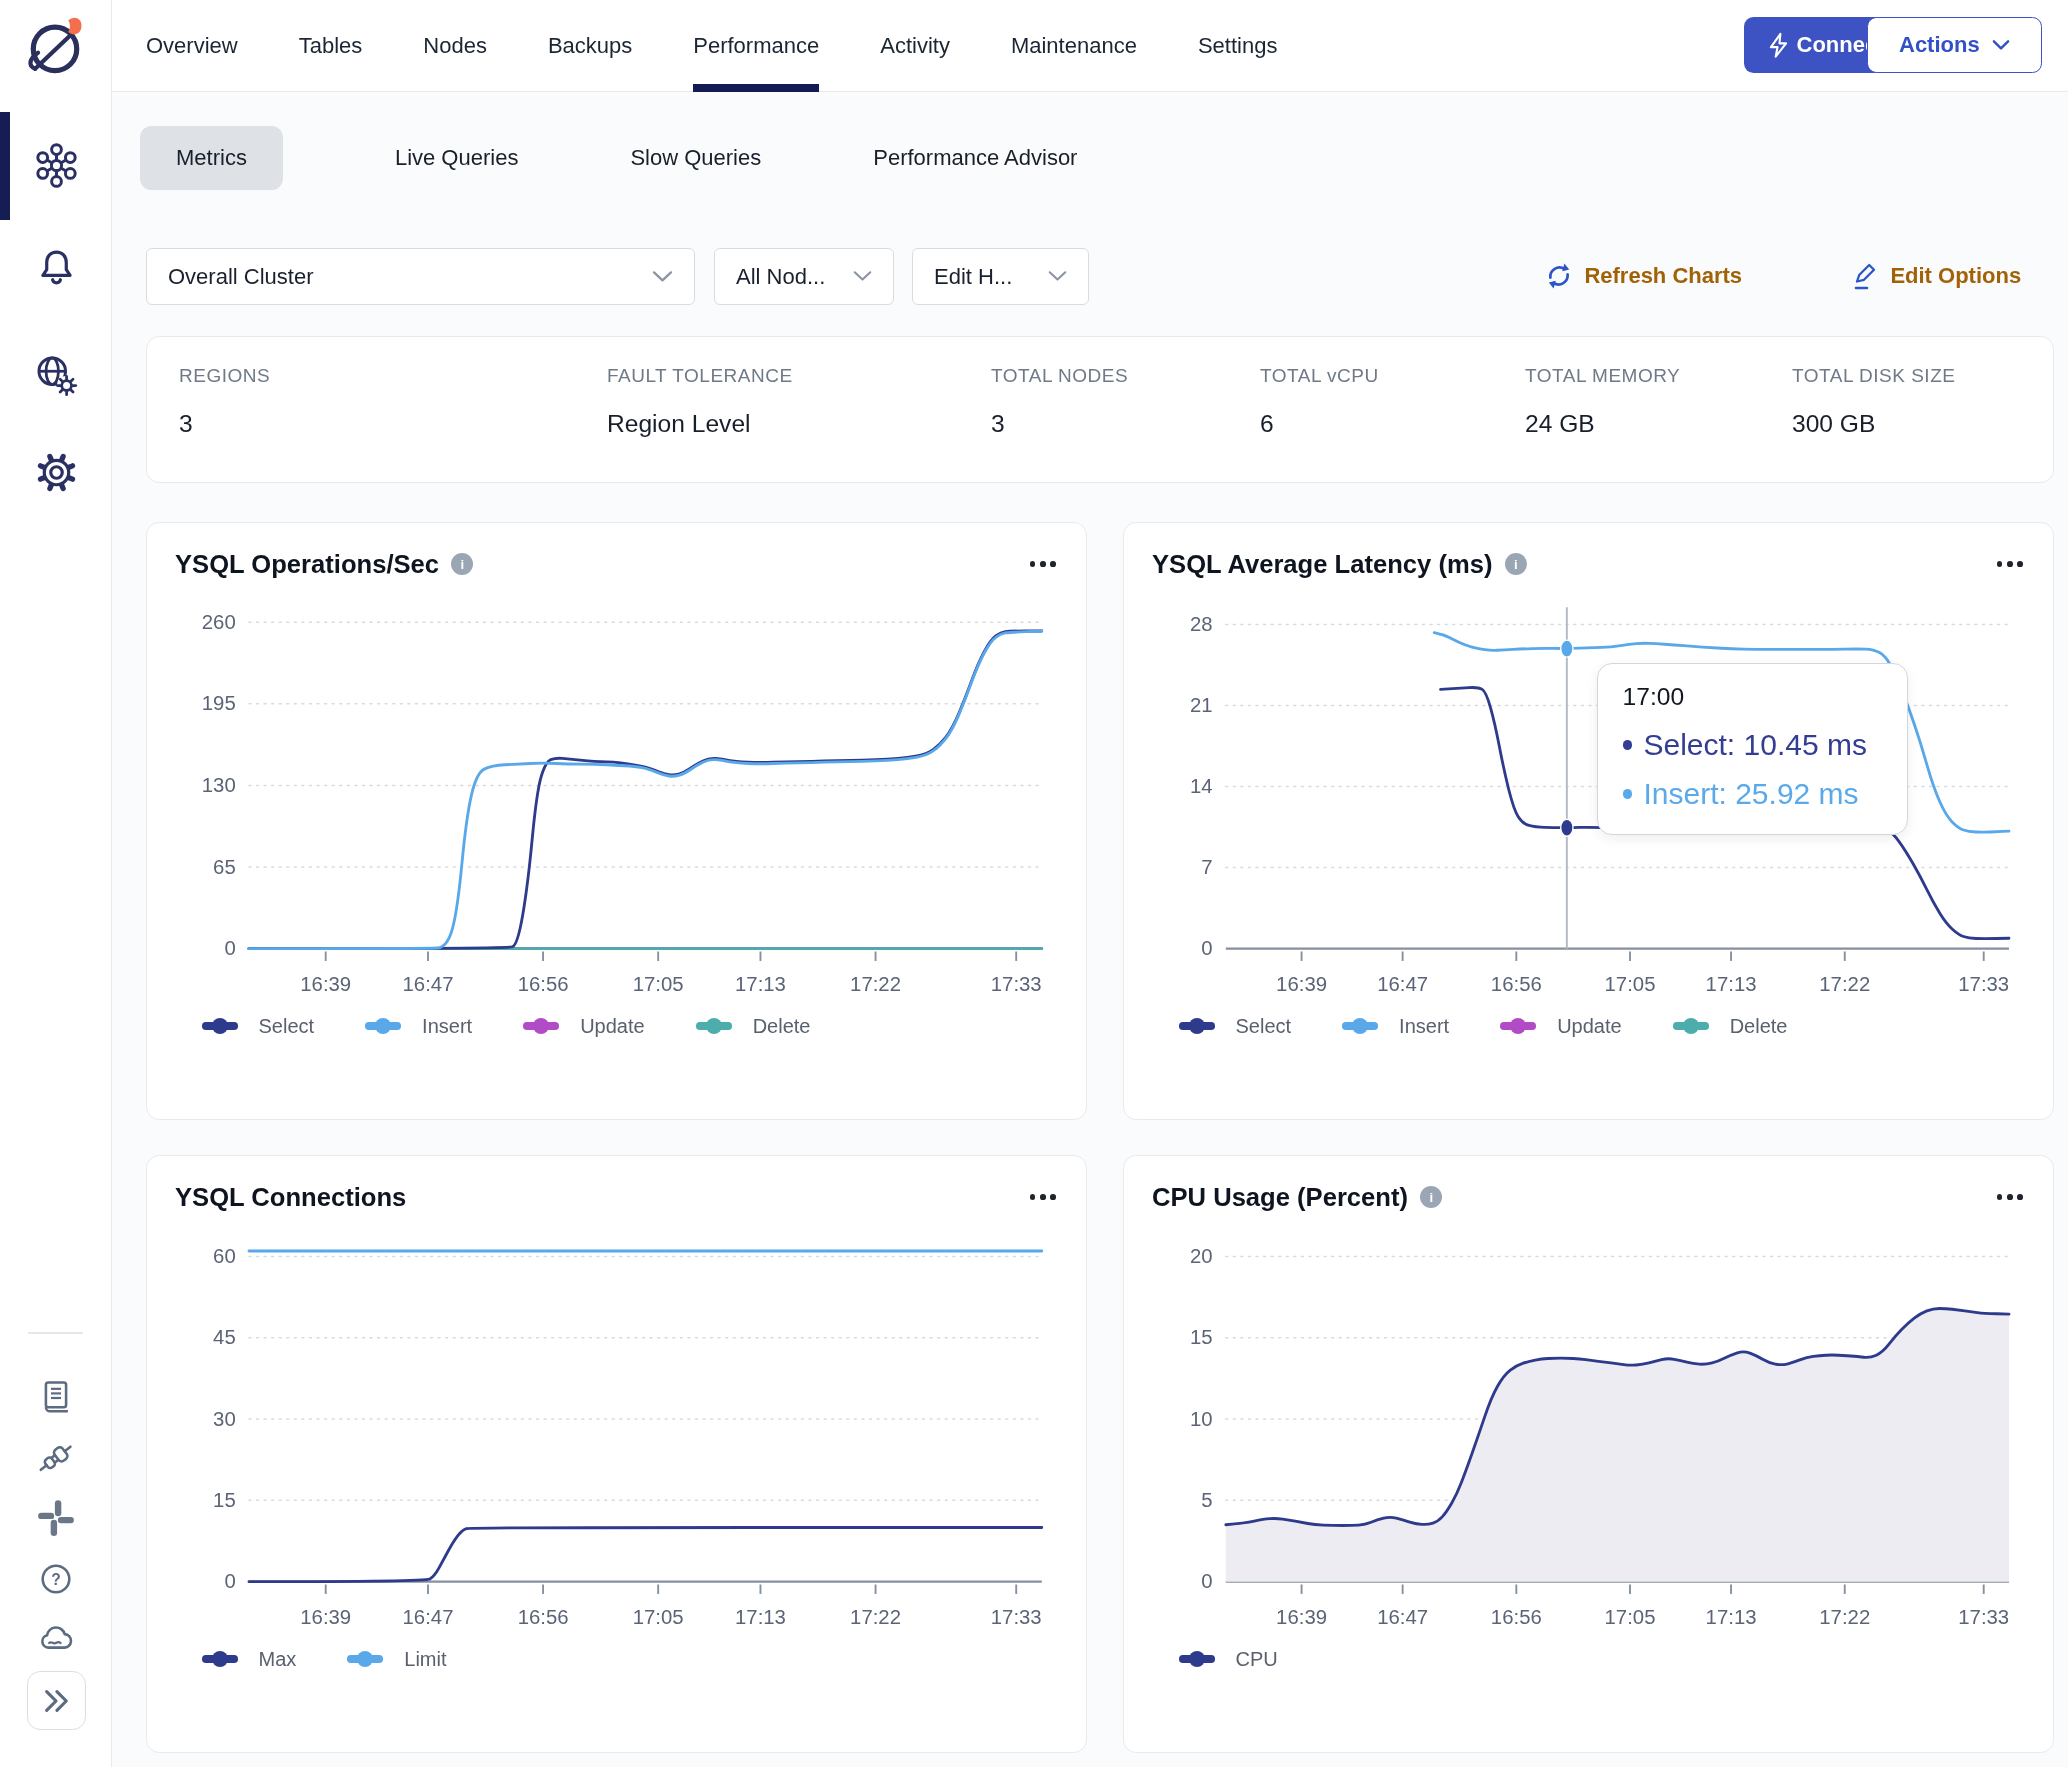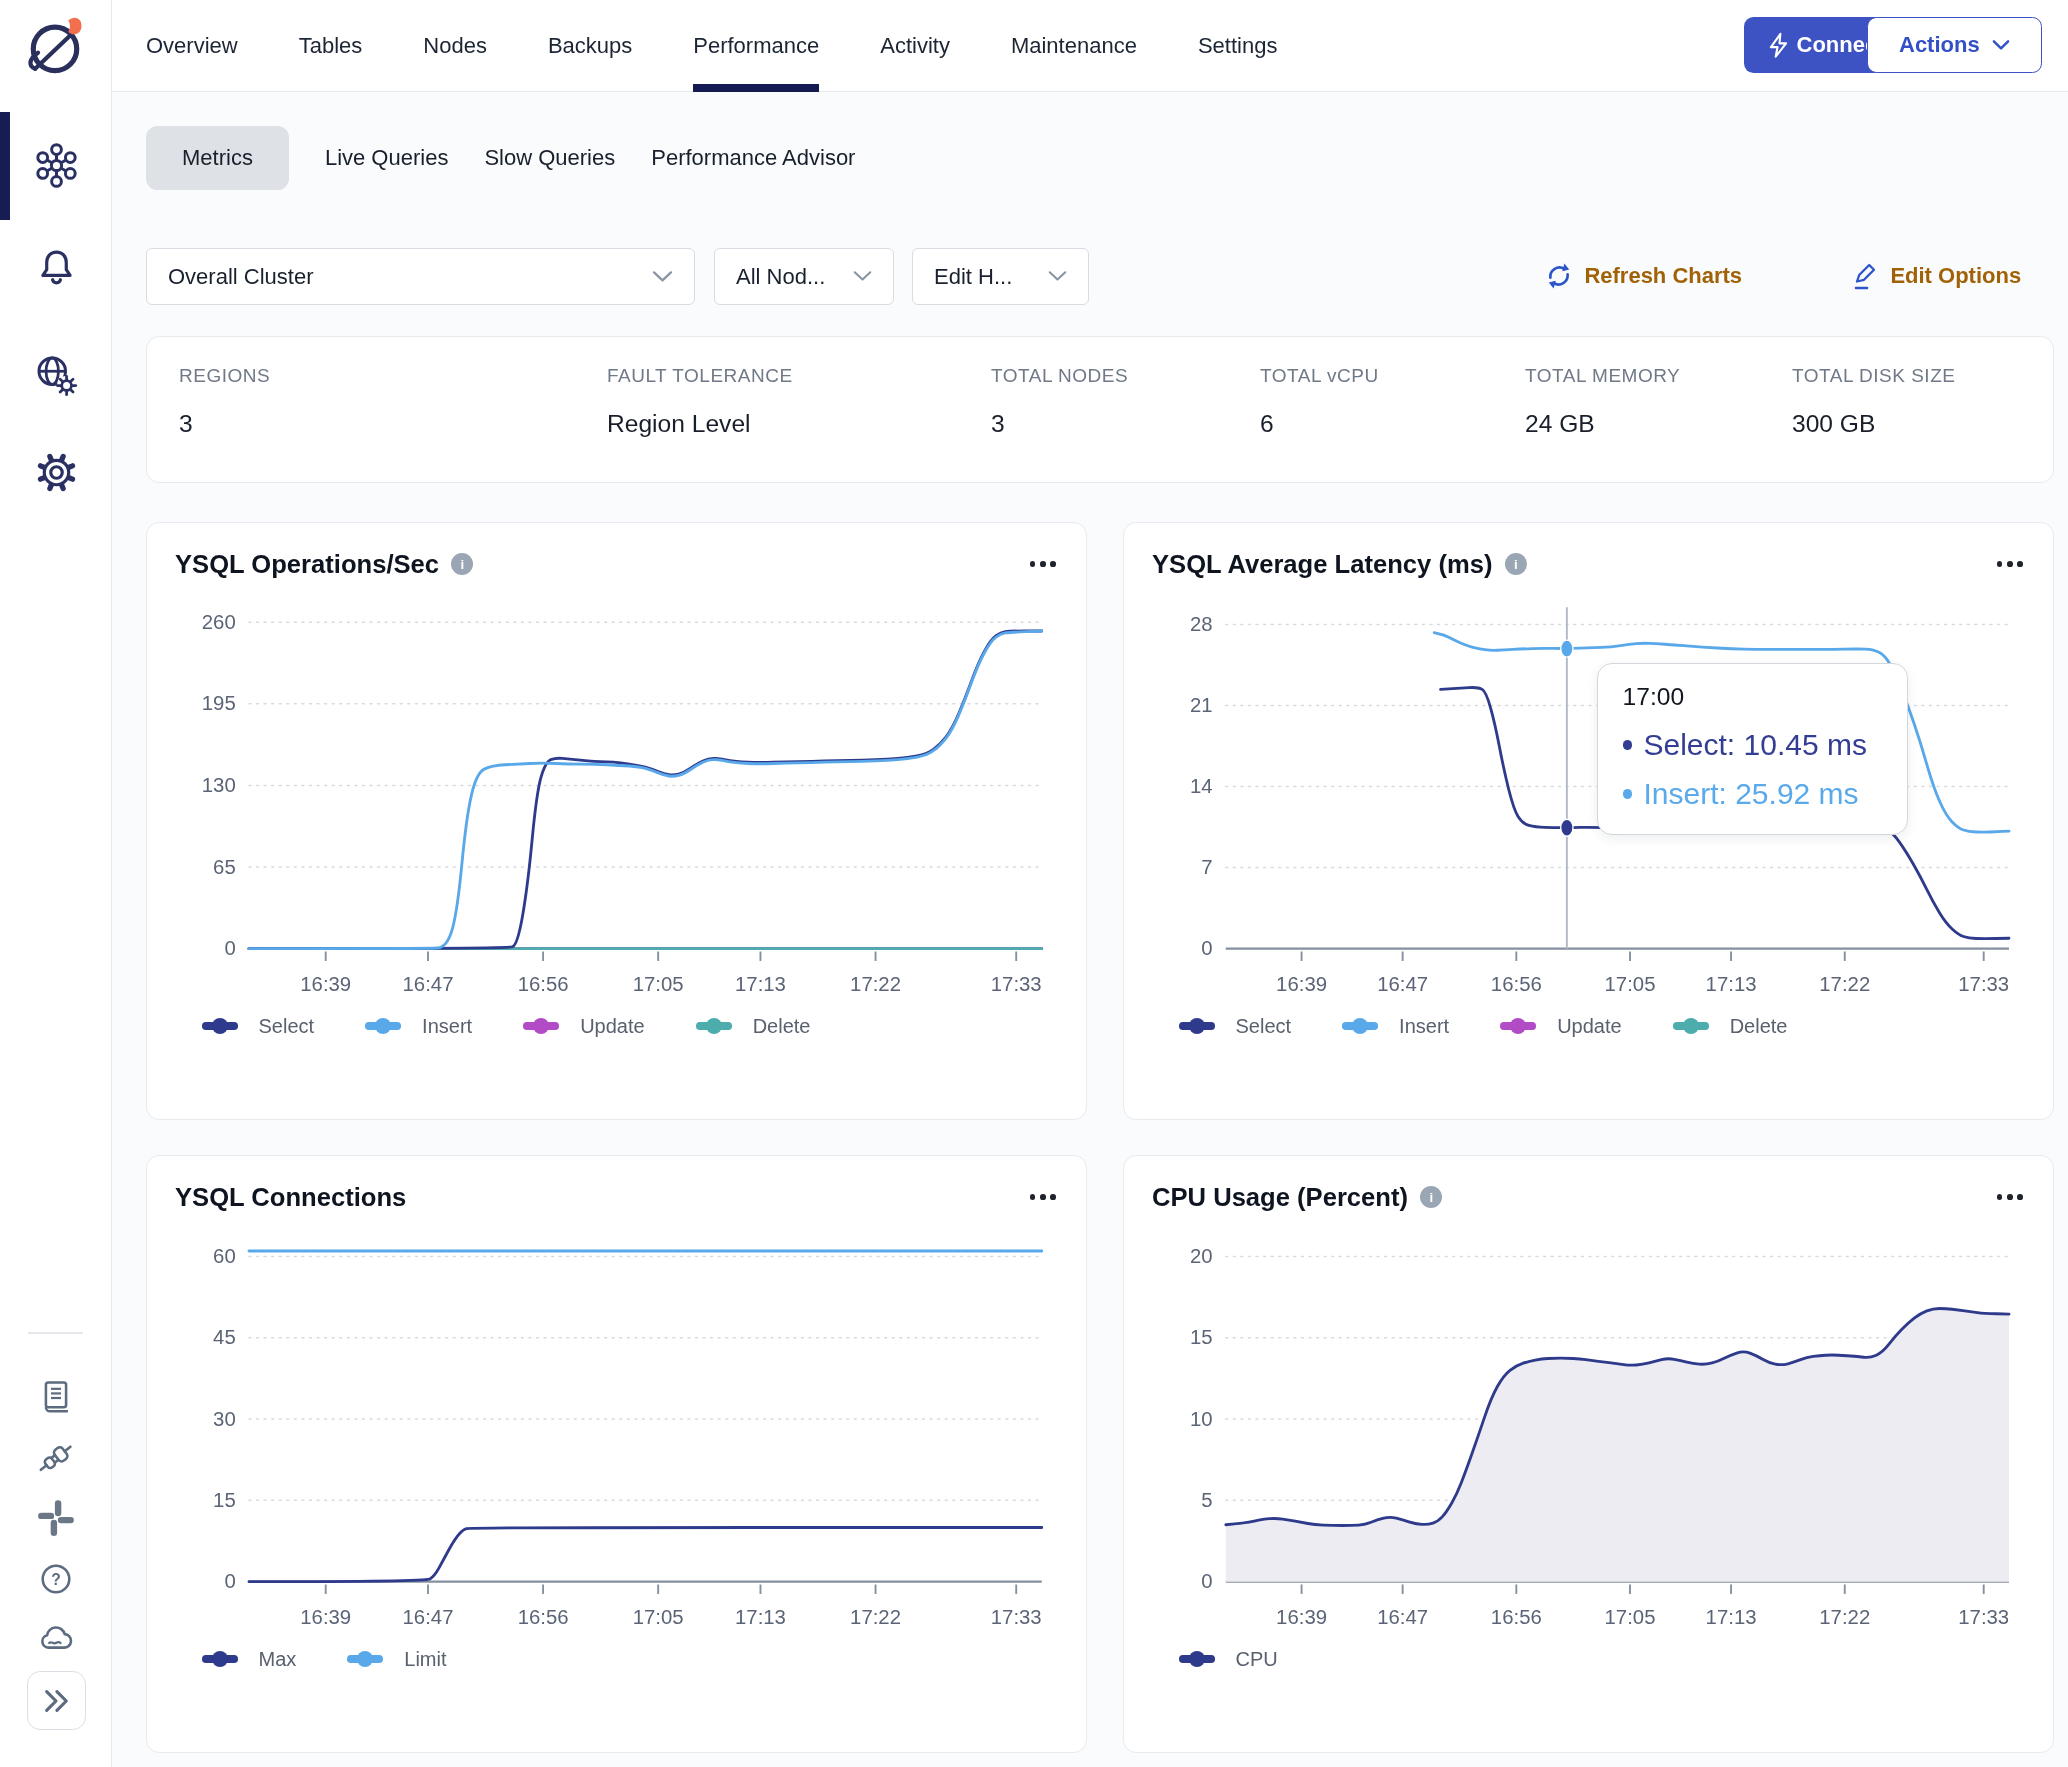--- a/index.html
+++ b/index.html
@@ -15,21 +15,21 @@
 
   
   .topbar{position:absolute;left:112px;top:0;width:1957px;height:92px;background:#fff;border-bottom:0.9px solid #E7EAEE;box-sizing:border-box;}
   .tabs{position:absolute;left:34px;top:0;height:92px;display:flex;gap:61px;align-items:center;}
   .tab{position:relative;height:92px;display:flex;align-items:center;font-size:22px;color:#1C2533;cursor:pointer;white-space:nowrap;}
   .tab .underline{position:absolute;left:0;bottom:0;width:100%;height:7.6px;background:#141A52;}
   .btn-connect{position:absolute;left:1632px;top:17px;width:163px;height:56px;background:#3D53C4;border-radius:9.5px;display:flex;align-items:center;justify-content:center;gap:7px;color:#fff;font-size:22px;font-weight:bold;cursor:pointer;}
   .btn-actions{position:absolute;left:1755px;top:17px;width:175px;height:56px;background:#fff;border:1.9px solid #3D53C4;border-radius:9.5px;box-sizing:border-box;display:flex;align-items:center;justify-content:center;gap:12.3px;color:#3350C8;font-size:22px;font-weight:bold;cursor:pointer;}
 
   
-  .subtabs{position:absolute;left:146px;top:126px;height:64px;display:flex;align-items:center;gap:36px;}
+  .subtabs{position:absolute;left:140px;top:126px;height:64px;display:flex;align-items:center;gap:112px;}
   .subtab{font-size:22px;color:#18202C;cursor:pointer;white-space:nowrap;}
   .subtab.pill{background:#DEE2E7;border-radius:11.4px;height:64px;display:flex;align-items:center;padding:0 36px;}
 
   
   .dropdown{position:absolute;top:248px;height:57px;background:#fff;border:1.9px solid #D8DCE2;border-radius:6px;box-sizing:border-box;display:flex;align-items:center;justify-content:space-between;padding:0 21px;font-size:22px;color:#1A212E;cursor:pointer;}
   .dd-cluster{left:146px;width:549px;}
   .dd-nodes{left:714px;width:180px;}
   .dd-range{left:912px;width:177px;}
   .link{position:absolute;top:257px;height:38px;display:flex;align-items:center;gap:11.4px;color:#a16207;font-size:22px;font-weight:bold;cursor:pointer;}
   .link-refresh{left:1545px;}

